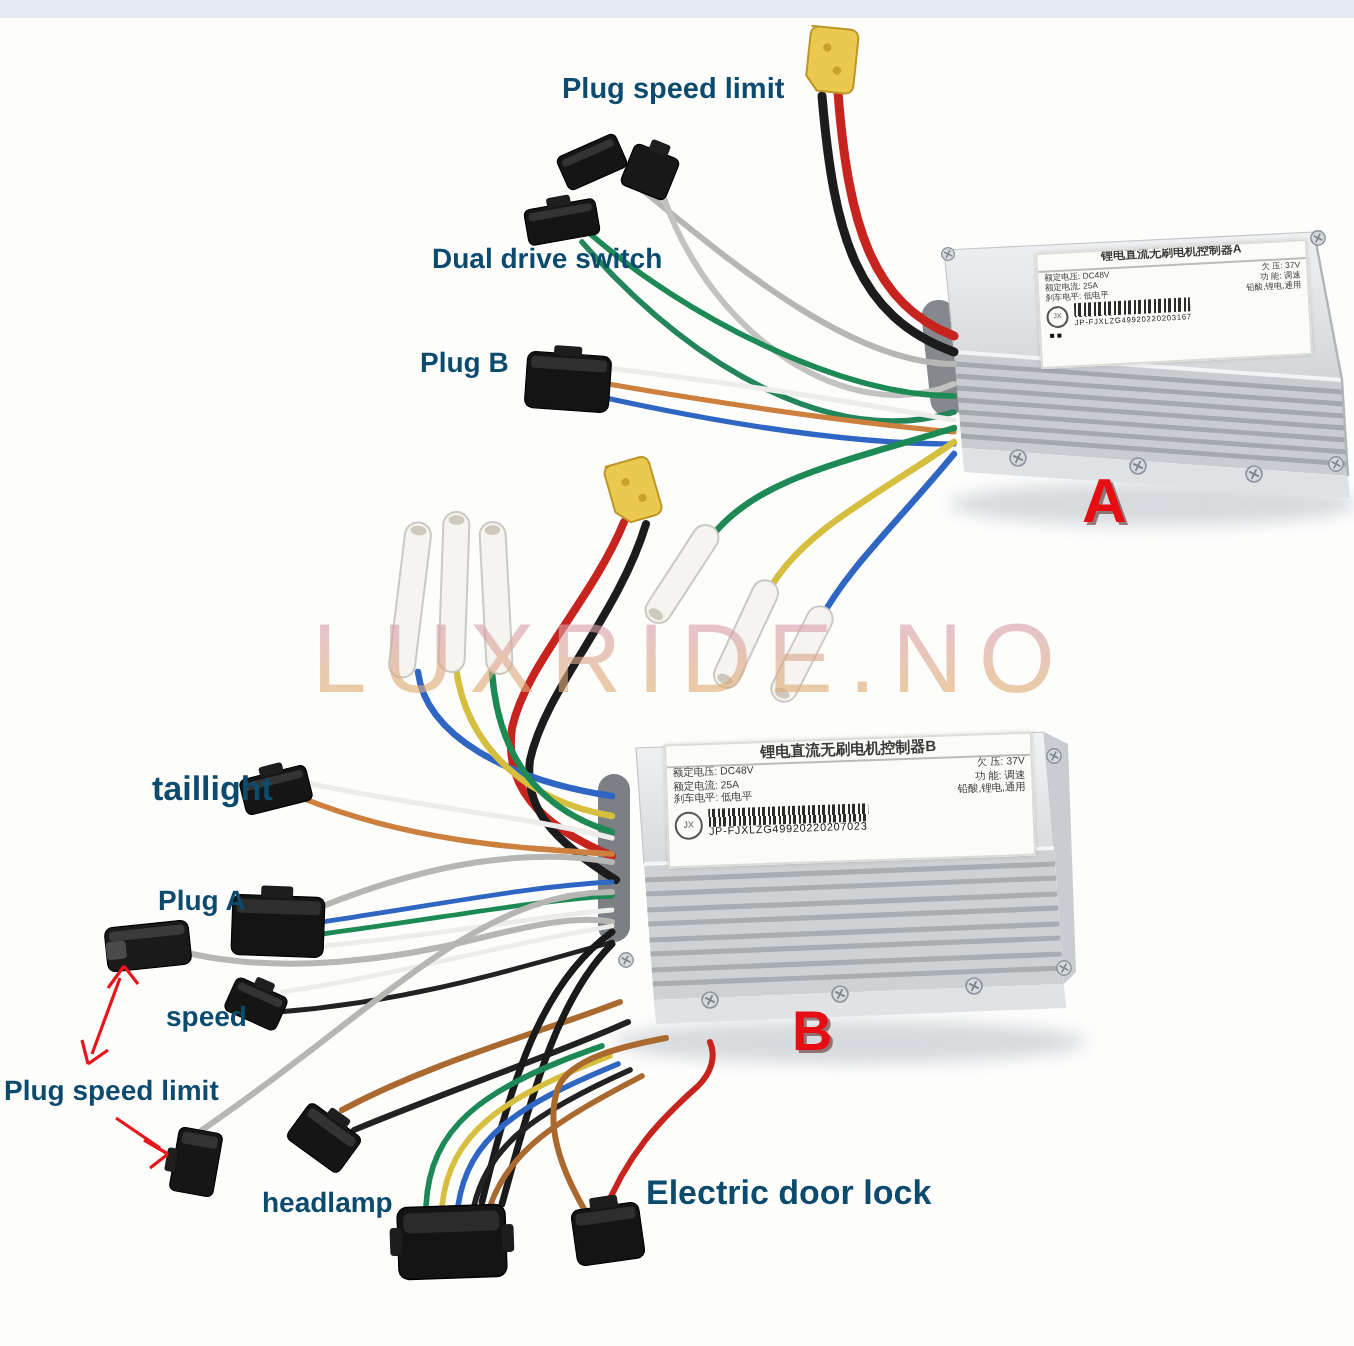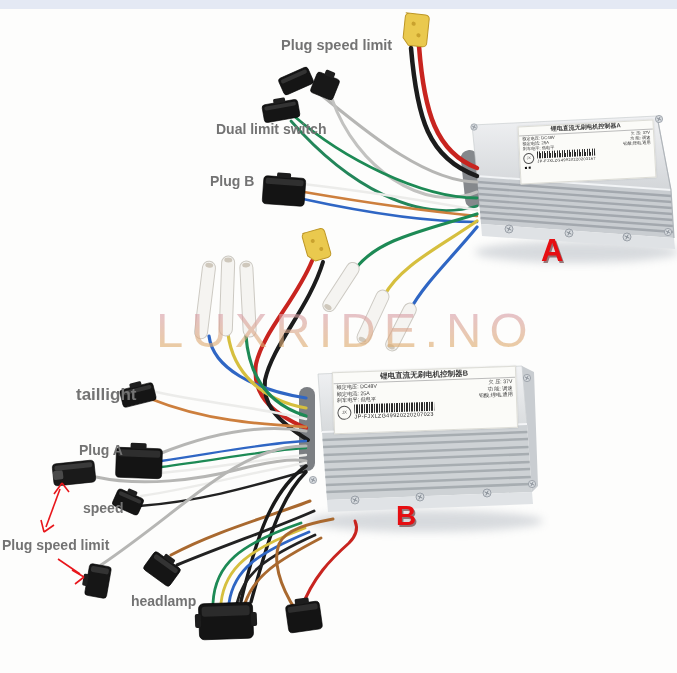--- a/index.html
+++ b/index.html
@@ -1,19 +1,19 @@
 <!DOCTYPE html>
 <html><head>
 <meta charset="utf-8">
 <style>
   html,body{margin:0;padding:0;background:#fff;}
   #stage{position:relative;width:677px;height:673px;overflow:hidden;
          background:#fdfdfc;font-family:"Liberation Sans",sans-serif;}
   #stage svg{position:absolute;left:0;top:0;z-index:1;}
-  .lbl{position:absolute;z-index:3;color:#737373;font-weight:bold;white-space:nowrap;}
+  .lbl{position:absolute;z-index:3;color:#0c4a6e;font-weight:bold;white-space:nowrap;}
   .marker{position:absolute;z-index:3;color:#e60e12;font-weight:bold;
           text-shadow:1.5px 1.5px 0 rgba(70,10,10,.5);}
   .sticker{position:absolute;z-index:2;background:#fbfbf8;border:1px solid #dcdcd6;
            box-shadow:0 0 2px rgba(0,0,0,.15);color:#3a3a3a;overflow:hidden;}
   .sticker .t{text-align:center;font-weight:bold;border-bottom:.5px solid #bbb;}
   .sticker .row{display:flex;justify-content:space-between;padding:0 3px;}
   .sticker .codeRow{display:flex;align-items:center;gap:3px;padding:0 3px;margin-top:1px;}
   .stampCircle{border:.8px solid #555;border-radius:50%;flex:none;
                display:flex;align-items:center;justify-content:center;color:#555;}
   .barWrap{flex:1;}
@@ -333,26 +333,27 @@
     <div class="codeRow">
       <span class="stampCircle">JX</span>
       <span class="barWrap">
         <span class="barcode" style="display:block"></span>
         <span class="serial">JP-FJXLZG49920220207023</span>
       </span>
     </div>
   </div>
 
   <div class="lbl" style="left:281px;top:37px;font-size:14.5px">Plug speed limit</div>
-  <div class="lbl" style="left:216px;top:121px;font-size:14px">Dual limit switch</div>
+  <div class="lbl" style="left:216px;top:121px;font-size:14px">Dual drive switch</div>
   <div class="lbl" style="left:210px;top:173px;font-size:14px">Plug B</div>
   <div class="lbl" style="left:76px;top:385px;font-size:17px">taillight</div>
   <div class="lbl" style="left:79px;top:442px;font-size:14px">Plug A</div>
   <div class="lbl" style="left:83px;top:500px;font-size:14px">speed</div>
   <div class="lbl" style="left:2px;top:537px;font-size:14px">Plug speed limit</div>
   <div class="lbl" style="left:131px;top:593px;font-size:14px">headlamp</div>
+  <div class="lbl" style="left:323px;top:587px;font-size:17px">Electric door lock</div>
 
   <div class="marker" style="left:541px;top:233px;font-size:31px">A</div>
   <div class="marker" style="left:396px;top:500px;font-size:28px">B</div>
 
   <div id="watermark">LUXRIDE.NO</div>
 
 </div>
 
 </body></html>

